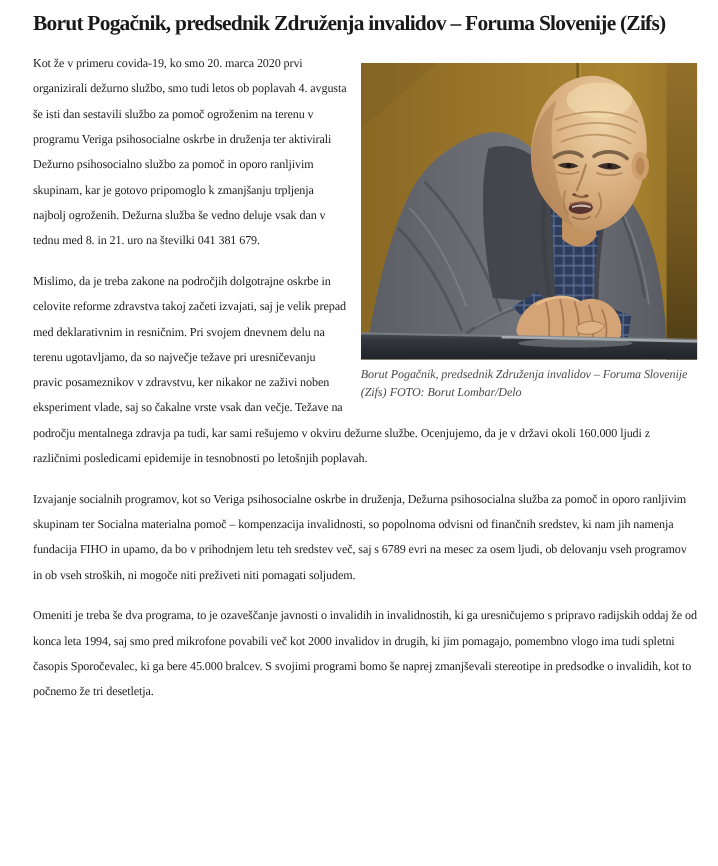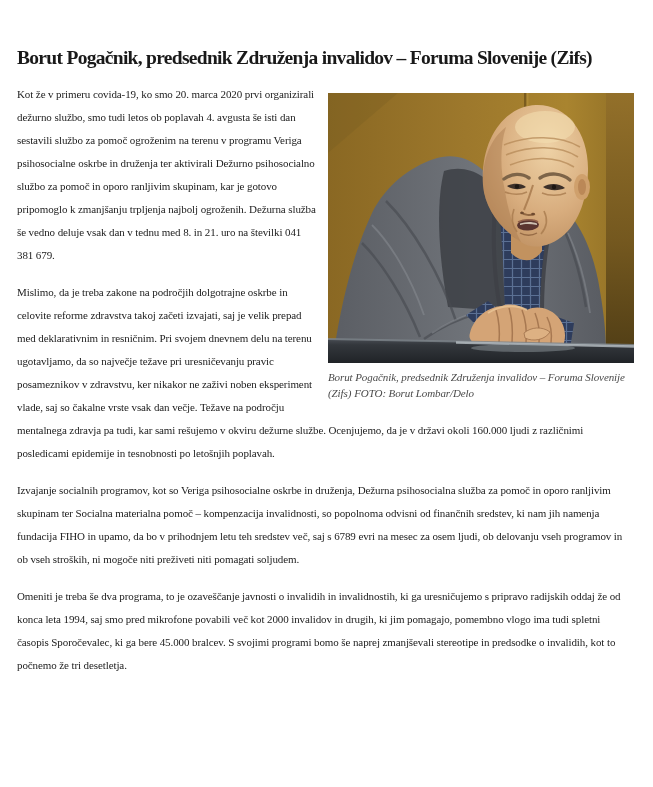--- a/index.html
+++ b/index.html
@@ -4,21 +4,21 @@
 <style>
   * { margin: 0; padding: 0; box-sizing: border-box; }
   html, body { background: #ffffff; }
   body {
     width: 653px;
     height: 787px;
     overflow: hidden;
     font-family: "Liberation Serif", serif;
     color: #222222;
   }
-  .article { padding: 9px 19px 8px 17px; margin-top: 36px; }
+  .article { padding: 9px 19px 8px 30px; }
   .title {
     font-family: "Liberation Serif", serif;
     font-size: 19.5px;
     font-weight: 700;
     line-height: 1.3;
     letter-spacing: -0.7px;
     color: #191919;
     white-space: nowrap;
     margin-bottom: 13px;
   }

